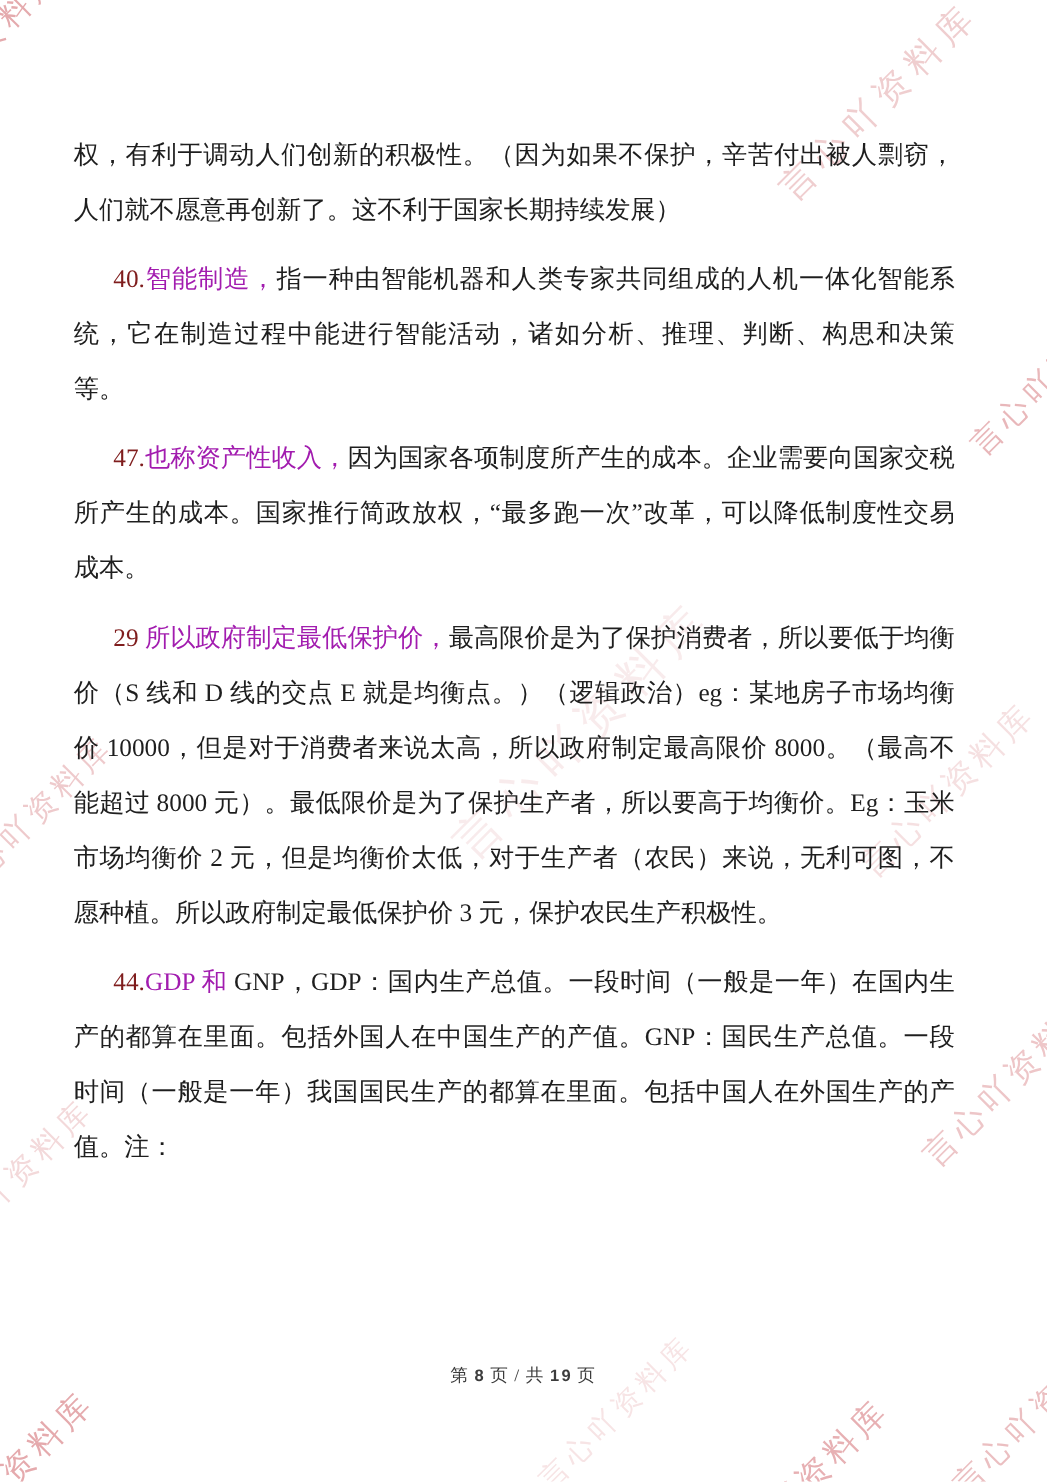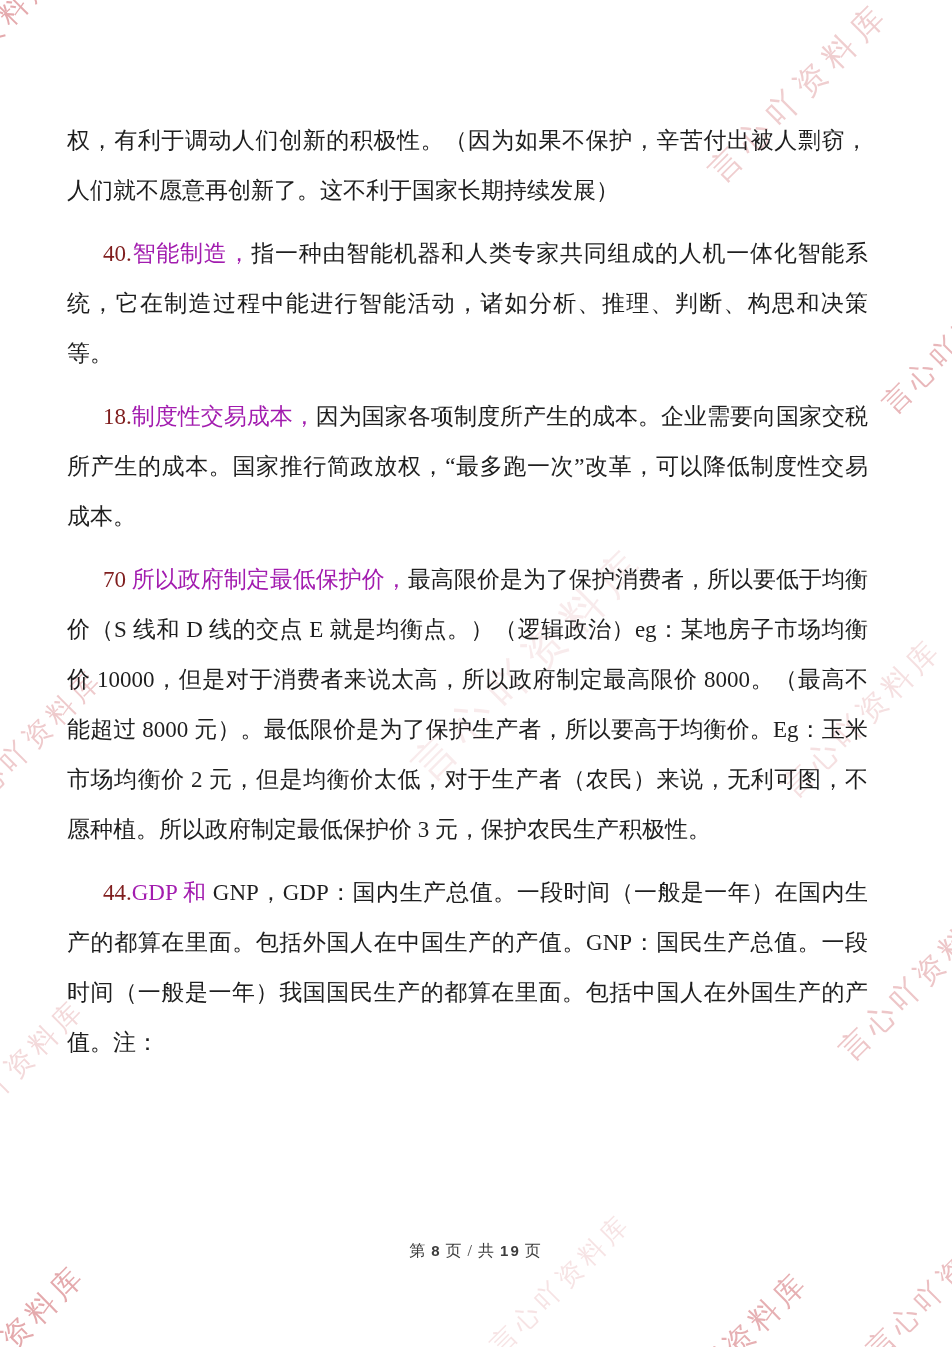--- a/index.html
+++ b/index.html
@@ -89,24 +89,24 @@
   <span class="wm wm-j">言心吖资料库</span>
   <span class="wm wm-k">言心吖资料库</span>
   <span class="wm wm-l">言心吖资料库</span>
 
   <div class="content">
 
     <p class="para first"><span class="num"></span><span class="term"></span><span>权，有利于调动人们创新的积极性。（因为如果不保护，辛苦付出被人剽窃，人们就不愿意再创新了。这不利于国家长期持续发展）</span></p>
 
     <p class="para indent"><span class="num">40.</span><span class="term">智能制造，</span><span>指一种由智能机器和人类专家共同组成的人机一体化智能系统，它在制造过程中能进行智能活动，诸如分析、推理、判断、构思和决策等。</span></p>
 
-    <p class="para indent"><span class="num">18.</span><span class="term">制度性交易成本，</span><span>因为国家各项制度所产生的成本。企业需要向国家交税所产生的成本。国家推行简政放权，“最多跑一次”改革，可以降低制度性交易成本。</span></p>
+    <p class="para indent"><span class="num">47.</span><span class="term">也称资产性收入，</span><span>因为国家各项制度所产生的成本。企业需要向国家交税所产生的成本。国家推行简政放权，“最多跑一次”改革，可以降低制度性交易成本。</span></p>
 
 
-    <p class="para indent"><span class="num">70 </span><span class="term">所以政府制定最低保护价，</span><span>最高限价是为了保护消费者，所以要低于均衡价（S 线和 D 线的交点 E 就是均衡点。）（逻辑政治）eg：某地房子市场均衡价 10000，但是对于消费者来说太高，所以政府制定最高限价 8000。（最高不能超过 8000 元）。最低限价是为了保护生产者，所以要高于均衡价。Eg：玉米市场均衡价 2 元，但是均衡价太低，对于生产者（农民）来说，无利可图，不愿种植。所以政府制定最低保护价 3 元，保护农民生产积极性。</span></p>
+    <p class="para indent"><span class="num">29 </span><span class="term">所以政府制定最低保护价，</span><span>最高限价是为了保护消费者，所以要低于均衡价（S 线和 D 线的交点 E 就是均衡点。）（逻辑政治）eg：某地房子市场均衡价 10000，但是对于消费者来说太高，所以政府制定最高限价 8000。（最高不能超过 8000 元）。最低限价是为了保护生产者，所以要高于均衡价。Eg：玉米市场均衡价 2 元，但是均衡价太低，对于生产者（农民）来说，无利可图，不愿种植。所以政府制定最低保护价 3 元，保护农民生产积极性。</span></p>
 
     <p class="para indent"><span class="num">44.</span><span class="term">GDP 和 </span><span>GNP，GDP：国内生产总值。一段时间（一般是一年）在国内生产的都算在里面。包括外国人在中国生产的产值。GNP：国民生产总值。一段时间（一般是一年）我国国民生产的都算在里面。包括中国人在外国生产的产值。注：</span></p>
 
   </div>
 
   <div class="footer"><span>第</span><span class="pnum">8</span><span>页</span><span class="sep">/</span><span>共</span><span class="pnum">19</span><span>页</span></div>
 
 </div>
 
 </body></html>

